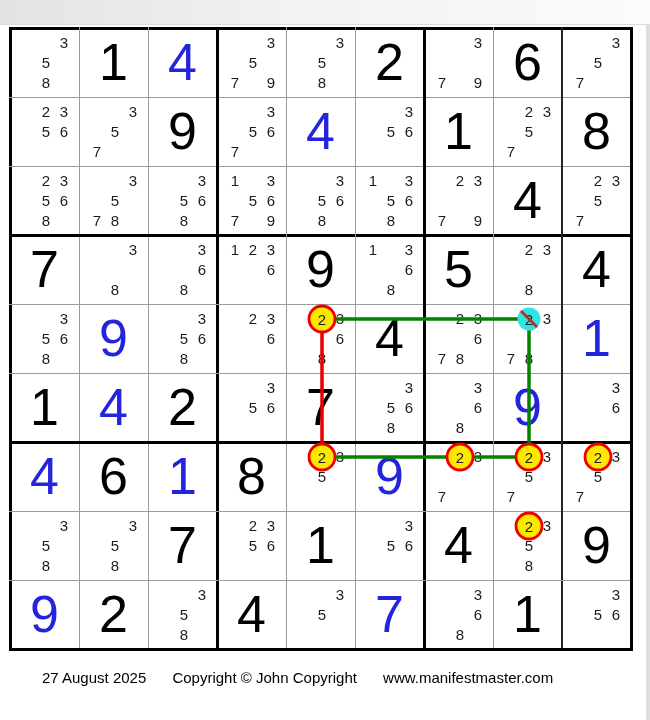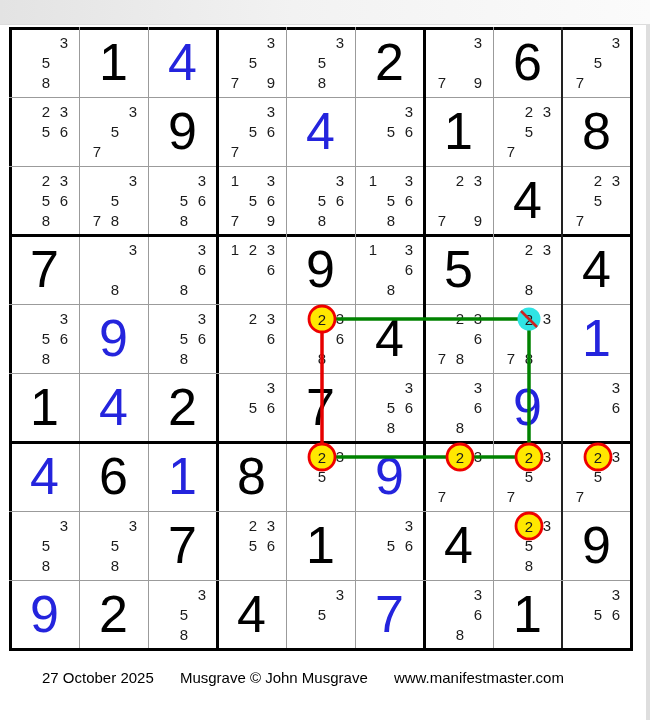--- a/index.html
+++ b/index.html
@@ -424,17 +424,17 @@
       <text x="529" y="457.5" text-anchor="middle" dominant-baseline="central" font-size="15" font-family="Liberation Sans, sans-serif" fill="#1c1c1c">2</text>
       <circle cx="598" cy="457" r="13" fill="#ffe800" stroke="#ee0000" stroke-width="2.8"></circle>
       <text x="598" y="457.5" text-anchor="middle" dominant-baseline="central" font-size="15" font-family="Liberation Sans, sans-serif" fill="#1c1c1c">2</text>
       <circle cx="529" cy="526" r="13" fill="#ffe800" stroke="#ee0000" stroke-width="2.8"></circle>
       <text x="529" y="526.5" text-anchor="middle" dominant-baseline="central" font-size="15" font-family="Liberation Sans, sans-serif" fill="#1c1c1c">2</text>
       <circle cx="529" cy="319" r="11.5" fill="#30e4e4"></circle>
       <text x="529" y="319.5" text-anchor="middle" dominant-baseline="central" font-size="15" font-family="Liberation Sans, sans-serif" fill="#1c1c1c">2</text>
       <line x1="521" y1="311" x2="537" y2="327" stroke="#cc2222" stroke-width="2.6"></line>
     </svg>
   <div class="footer">
-    <span>27 October 2025</span>
-    <span>Musgrave © John Musgrave</span>
+    <span>27 August 2025</span>
+    <span>Copyright © John Copyright</span>
     <a href="#">www.manifestmaster.com</a>
   </div>
 </div>
 
 </body></html>

